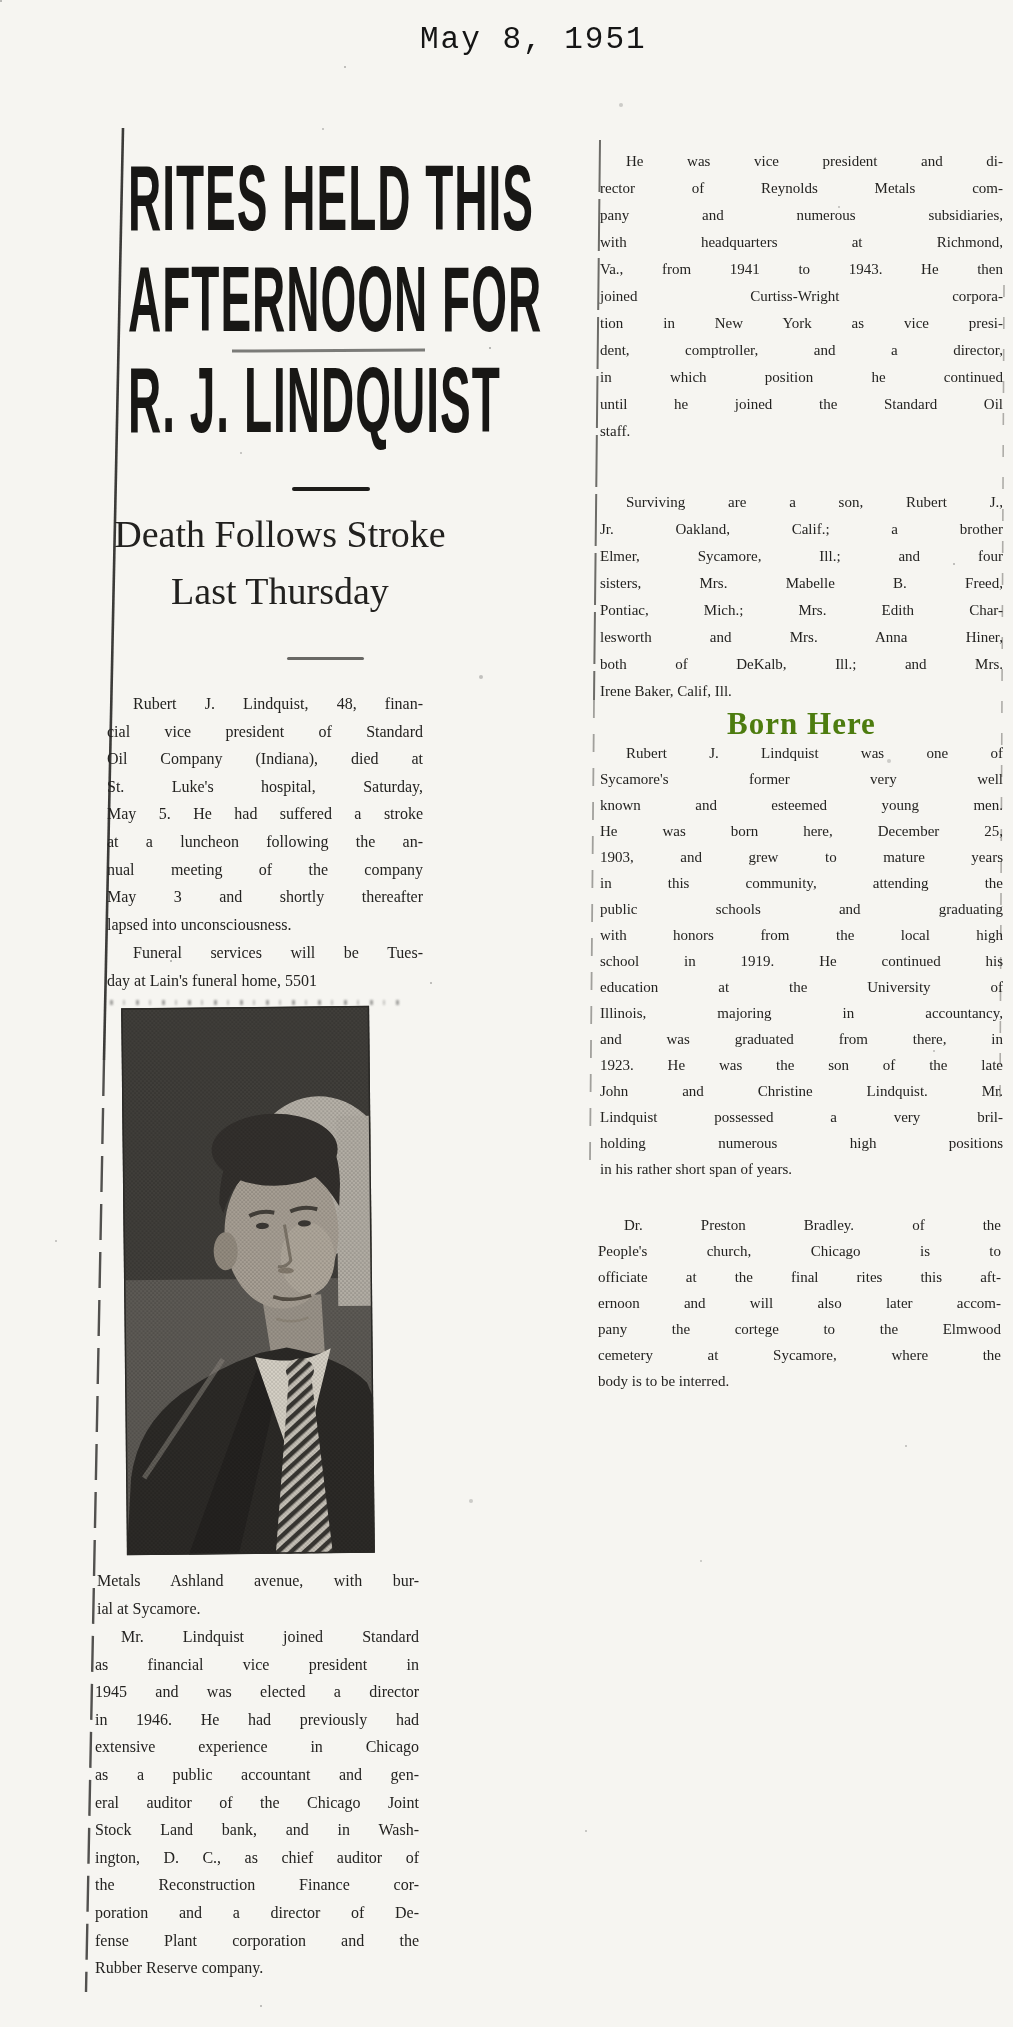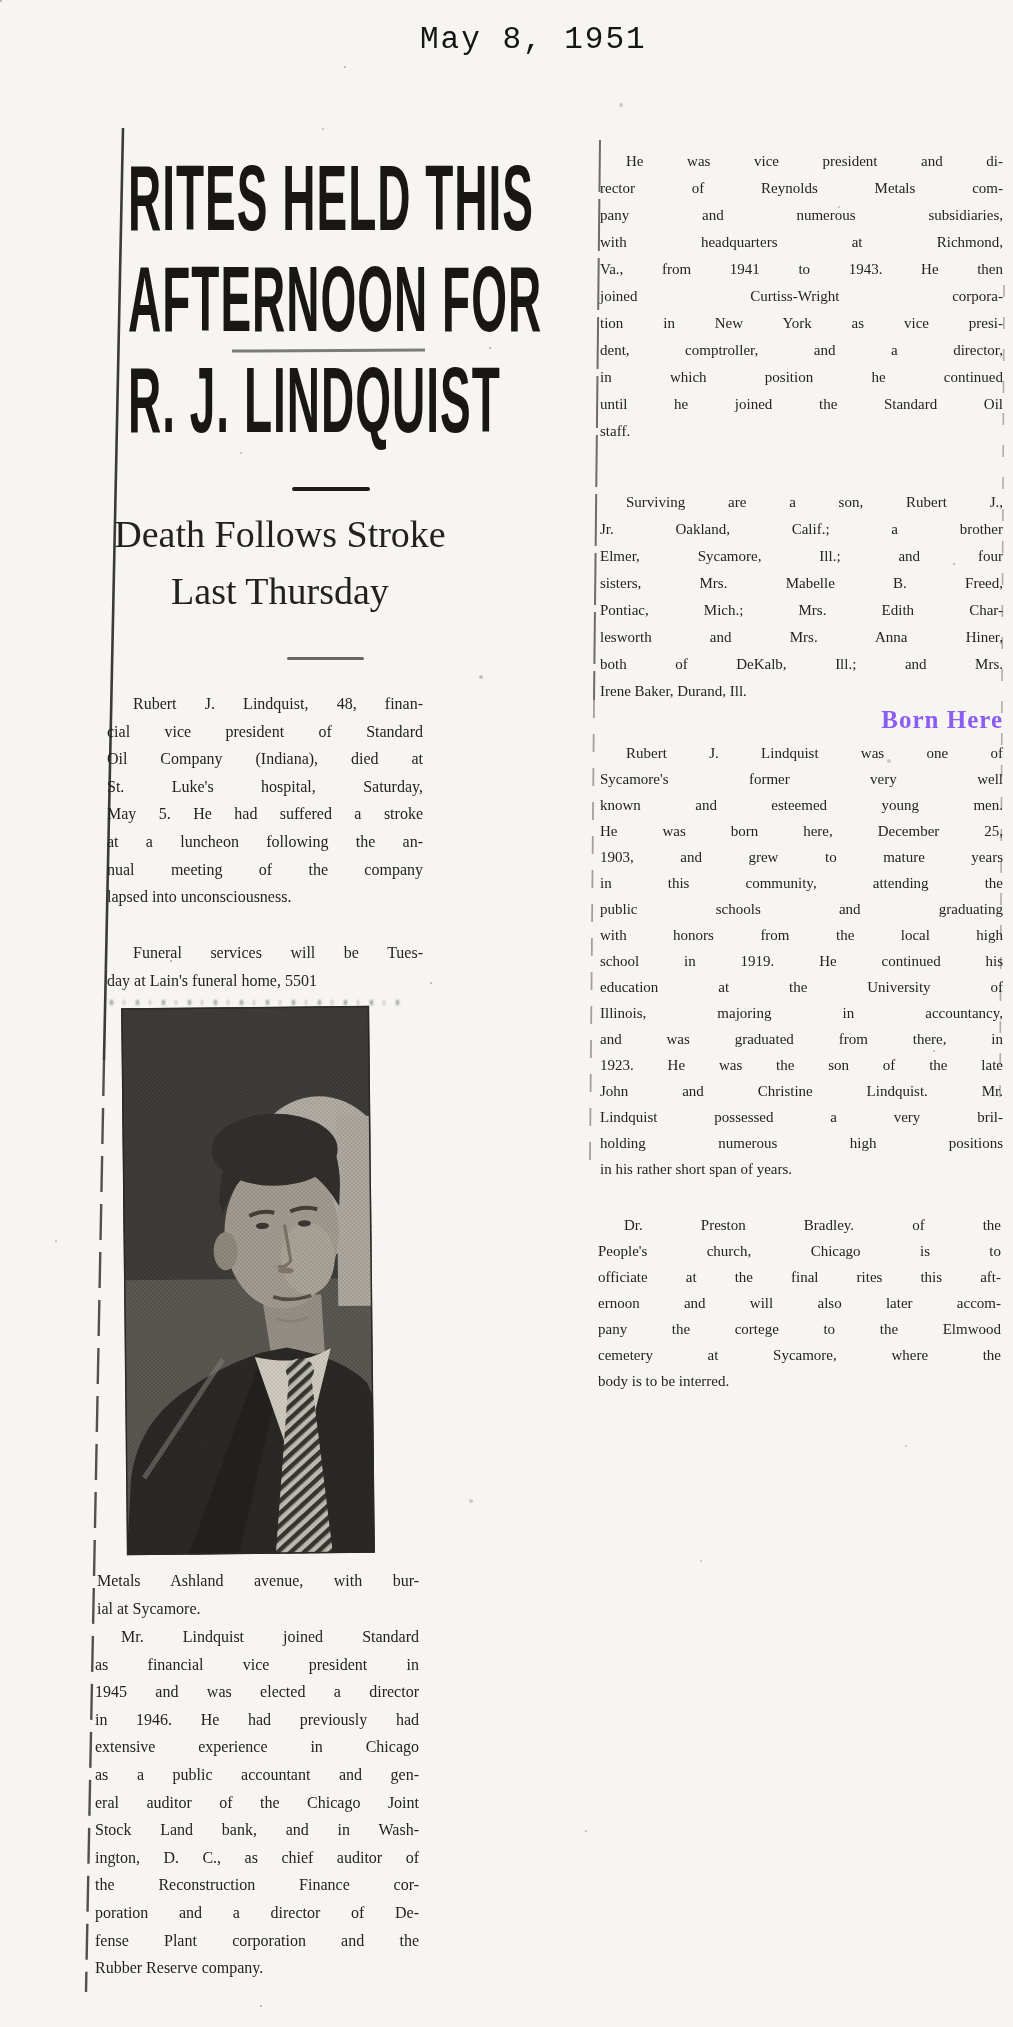--- a/index.html
+++ b/index.html
@@ -46,21 +46,21 @@
   
   .para { font-size: 16px; line-height: 27.6px; color:#242321; }
   .para .tline { text-align: justify; text-align-last: justify; }
   .para .tline:last-child { text-align-last: left; }
   .para.indent .tline:first-child { text-indent: 26px; }
   .rcol { font-size: 15px; line-height: 27px; }
   .rcol3, .rcol4 { line-height: 26px; }
 
   .born-here {
     left: 600px; top: 706px; width: 403px;
-    font-size: 25px; font-weight: 700; text-align: right; color:#8b5cf6;
+    font-size: 31px; font-weight: 700; text-align: center; color:#4d7c0f;
     letter-spacing: 1px;
   }
 
   
   .photo { left: 124px; top: 1007px; width: 248px; height: 547px;
     transform: rotate(-0.6deg); }
   .photo svg { display:block; }
 
   
   .smudge {
@@ -120,20 +120,21 @@
   <div class="abs rule thin" style="left:287px; top:657px; width:77px;"></div>
 
   <div class="abs para indent" style="left:107px; top:690px; width:316px;">
       <div class="tline">Rubert J. Lindquist, 48, finan-</div>
       <div class="tline">cial vice president of Standard</div>
       <div class="tline">Oil Company (Indiana), died at</div>
       <div class="tline">St. Luke's hospital, Saturday,</div>
       <div class="tline">May 5.  He had suffered a stroke</div>
       <div class="tline">at a luncheon following the an-</div>
       <div class="tline">nual meeting of the company</div>
+      <div class="tline">May 3 and shortly thereafter</div>
       <div class="tline">lapsed into unconsciousness.</div>
     </div>
 
   <div class="abs para indent" style="left:107px; top:939px; width:316px;">
       <div class="tline">Funeral services will be Tues-</div>
       <div class="tline">day at Lain's funeral home, 5501</div>
     </div>
 
   <div class="abs smudge"></div>
 
@@ -226,21 +227,21 @@
     </div>
 
   <div class="abs para rcol indent" style="left:600px; top:489px; width:403px;">
       <div class="tline">Surviving are a son, Rubert J.,</div>
       <div class="tline">Jr. Oakland, Calif.;  a  brother</div>
       <div class="tline">Elmer, Sycamore, Ill.; and four</div>
       <div class="tline">sisters, Mrs. Mabelle B. Freed,</div>
       <div class="tline">Pontiac, Mich.; Mrs. Edith Char-</div>
       <div class="tline">lesworth and Mrs. Anna Hiner,</div>
       <div class="tline">both of DeKalb, Ill.; and Mrs.</div>
-      <div class="tline">Irene Baker, Durand, Ill.</div>
+      <div class="tline">Irene Baker, Calif, Ill.</div>
     </div>
 
   <div class="abs born-here">Born Here</div>
 
   <div class="abs para rcol rcol3 indent" style="left:600px; top:740px; width:403px;">
       <div class="tline">Rubert J. Lindquist was one of</div>
       <div class="tline">Sycamore's former very well</div>
       <div class="tline">known and esteemed young men.</div>
       <div class="tline">He was born here, December 25,</div>
       <div class="tline">1903, and grew to mature years</div>

